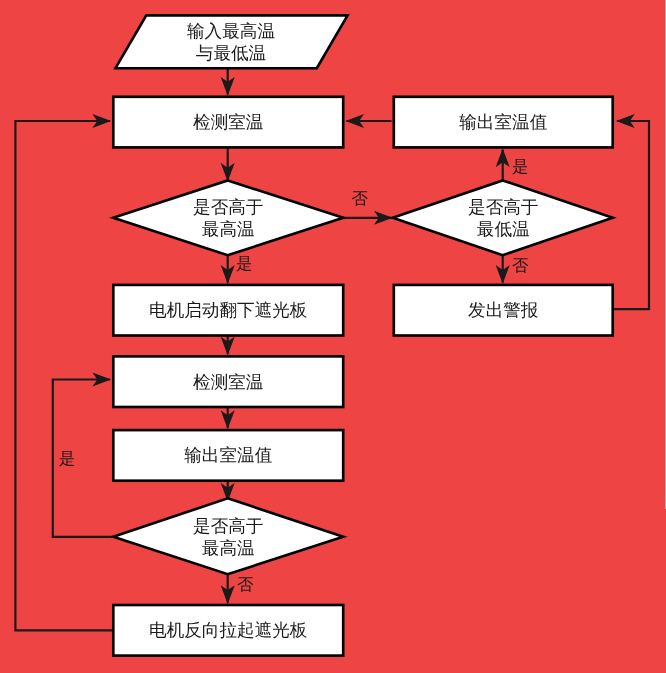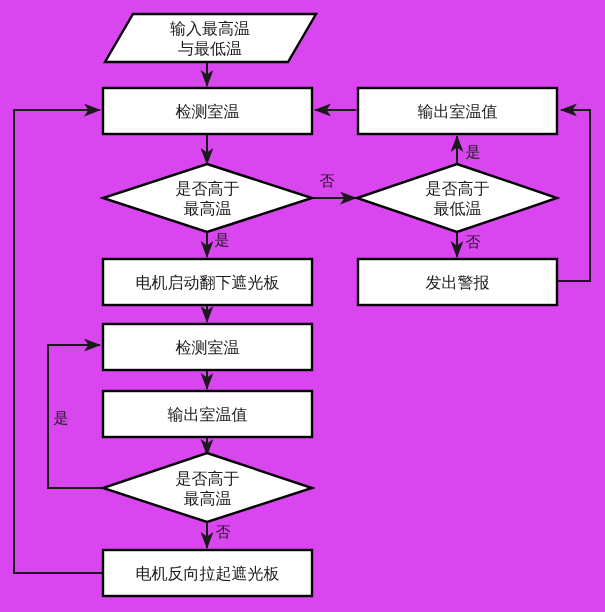--- a/index.html
+++ b/index.html
@@ -10,21 +10,21 @@
   body {
     width: 605px;
     height: 612px;
     overflow: hidden;
     font-family: "DejaVu Sans", "Liberation Sans", sans-serif;
   }
   #flowchart-root {
     position: relative;
     width: 605px;
     height: 612px;
-    background: #d946ef;
+    background: #ef4444;
   }
   svg#flow-svg {
     display: block;
     width: 605px;
     height: 612px;
   }
   .node-shape {
     fill: #ffffff;
     stroke: #000000;
     stroke-width: 2.4;

